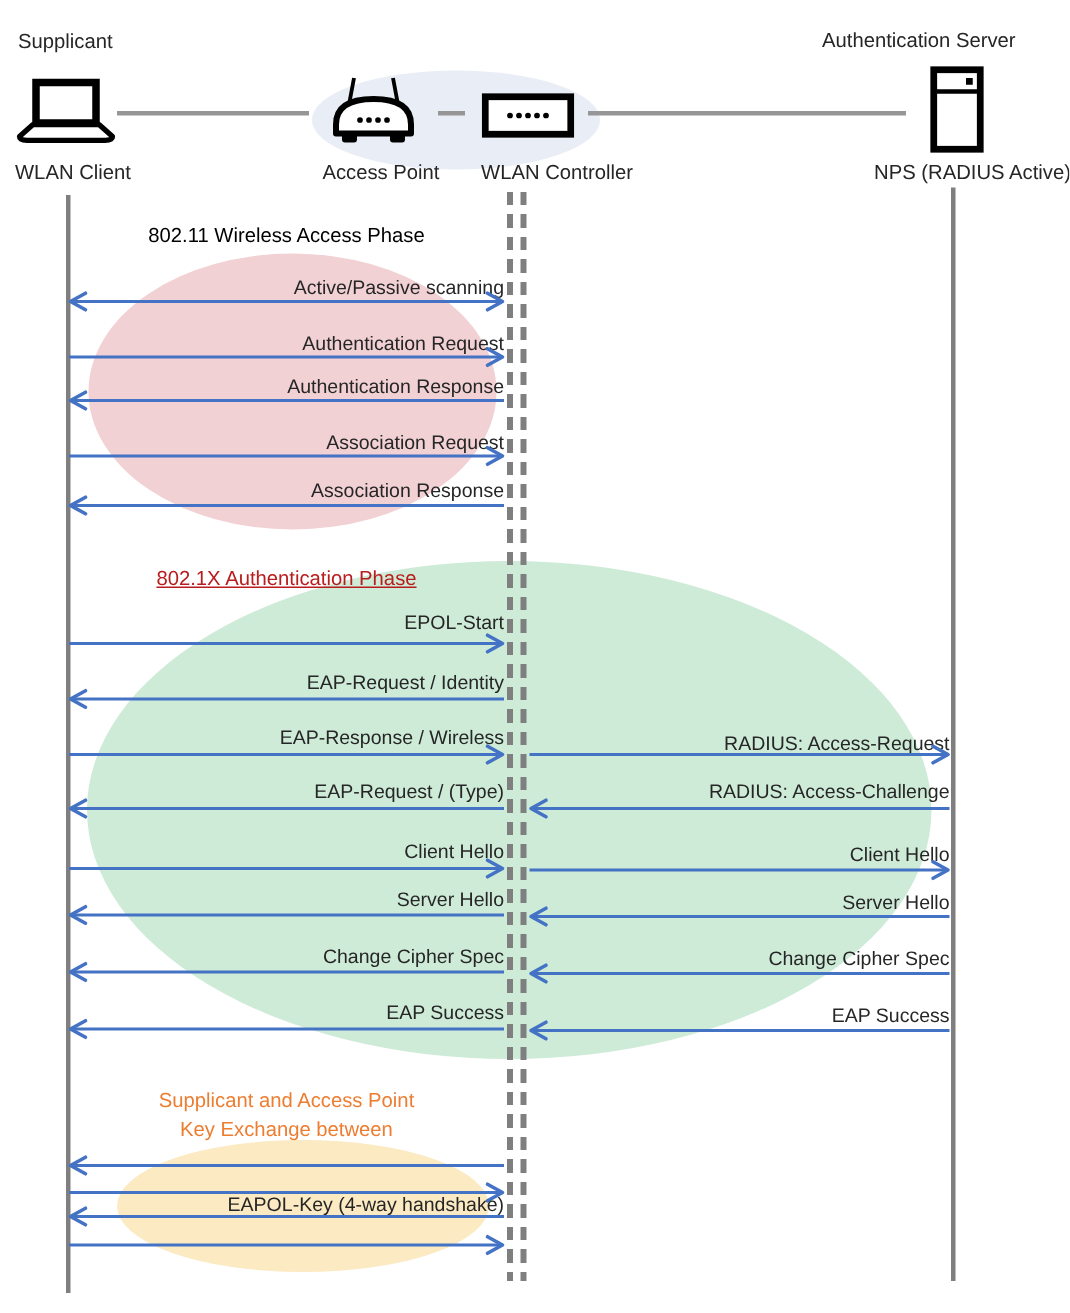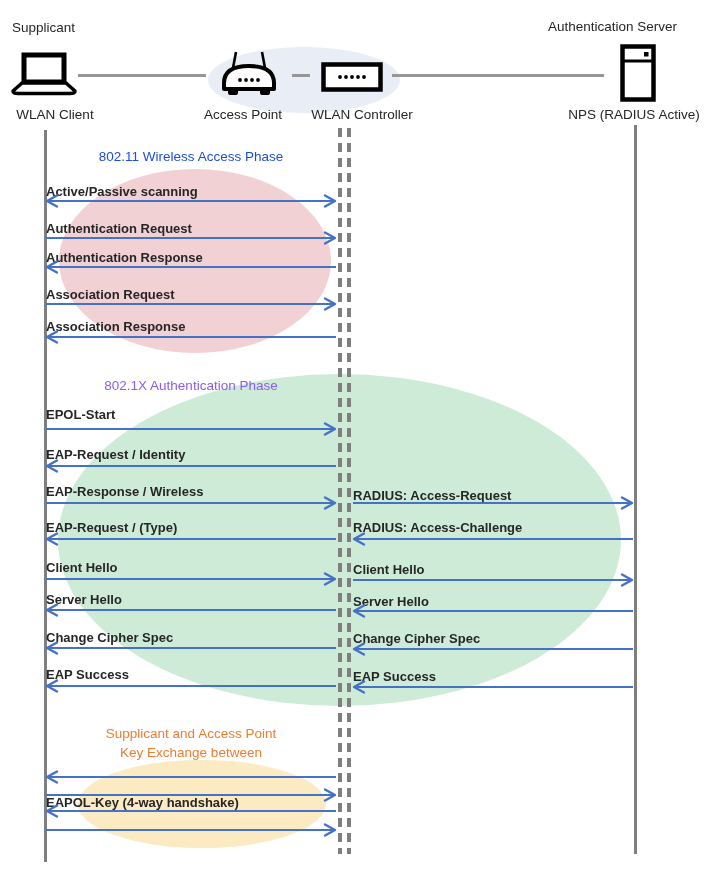--- a/index.html
+++ b/index.html
@@ -8,24 +8,24 @@
     font-family:"Liberation Sans",sans-serif;color:#262626;overflow:hidden;
   }
   .ellipse{position:absolute;border-radius:50%;z-index:0;}
   .lifeline{position:absolute;width:3px;background:#7f7f7f;z-index:2;}
   .lifeline-dashed{
     position:absolute;width:4px;z-index:2;
     background:repeating-linear-gradient(to bottom,#7f7f7f 0 9px,transparent 9px 15px);
   }
   .hconn{position:absolute;height:3px;background:#969696;z-index:1;}
   .role-label{position:absolute;font-size:13.5px;color:#262626;z-index:3;}
-  .dev-label{position:absolute;font-size:13.5px;color:#262626;text-align:center;z-index:3;}
+  .dev-label{position:absolute;font-size:13.5px;color:#262626;text-align:right;z-index:3;}
   .phase-title{position:absolute;left:45px;width:292px;text-align:center;
     font-size:13.5px;line-height:19px;z-index:3;}
-  .msg-label{position:absolute;text-align:left;font-size:13px;color:#262626;z-index:3;font-weight:bold;}
+  .msg-label{position:absolute;text-align:right;font-size:13px;color:#262626;z-index:3;}
   .msg-arrow{position:absolute;z-index:3;overflow:visible;}
   .icon{position:absolute;z-index:2;}
 </style>
 </head>
 <body>
 
 <div id="stage">
 
   <div class="ellipse" style="left: 208px; top: 47px; width: 192px; height: 66px; background: rgb(233, 237, 246);"></div>
   <div class="ellipse" style="left: 59px; top: 169px; width: 272px; height: 184px; background: rgb(242, 209, 212);"></div>
@@ -64,32 +64,32 @@
     <circle cx="37" cy="15" r="1.9" fill="#000000"></circle>
     <circle cx="43" cy="15" r="1.9" fill="#000000"></circle>
   </svg>
 
   <svg class="icon" style="left:620px;top:44px;" width="36" height="58" viewBox="0 0 36 58">
     <rect x="2.5" y="2.5" width="31" height="53" fill="#ffffff" stroke="#000000" stroke-width="4.5"></rect>
     <line x1="2.5" y1="17" x2="33.5" y2="17" stroke="#000000" stroke-width="3"></line>
     <rect x="24" y="8" width="4.5" height="4.5" fill="#000000"></rect>
   </svg>
 
-  <div class="dev-label" style="left:10px;top:107px;width:90px;text-align:center;">WLAN Client</div>
+  <div class="dev-label" style="left:10px;top:107px;width:90px;text-align:left;">WLAN Client</div>
   <div class="dev-label" style="left:193px;top:107px;width:100px;">Access Point</div>
   <div class="dev-label" style="left:302px;top:107px;width:120px;">WLAN Controller</div>
   <div class="dev-label" style="left:554px;top:107px;width:160px;">NPS (RADIUS Active)</div>
 
   <div class="lifeline" style="left:44px;top:130px;height:732px;"></div>
   <div class="lifeline-dashed" style="left:338px;top:128px;height:726px;"></div>
   <div class="lifeline-dashed" style="left:347px;top:128px;height:726px;"></div>
   <div class="lifeline" style="left:634px;top:125px;height:729px;"></div>
 
-  <div class="phase-title" style="top: 147px; color: #1d4ed8;">802.11 Wireless Access Phase</div>
-  <div class="phase-title" style="top: 376px; color: #8b5cf6;">802.1X Authentication Phase</div>
+  <div class="phase-title" style="top: 147px; color: #000000;">802.11 Wireless Access Phase</div>
+  <div class="phase-title" style="top: 376px; color: #b91c1c; text-decoration: underline;">802.1X Authentication Phase</div>
   <div class="phase-title" style="top: 724px; color: rgb(237, 125, 49);">
     <div>Supplicant and Access Point</div>
     <div>Key Exchange between</div>
   </div>
 
   <div id="messages">
       <div class="msg-label" style="left: 46px; width: 290px; top: 184px;">Active/Passive scanning</div>
       <svg class="msg-arrow" width="290" height="16" style="left: 46px; top: 193px;">
         <line x1="3" x2="287" y1="8" y2="8" stroke="#4472C4" stroke-width="2"></line>
         <path d="M 279 2.5 L 289 8 L 279 13.5" fill="none" stroke="#4472C4" stroke-width="2.4" stroke-linecap="round" stroke-linejoin="round"></path>

